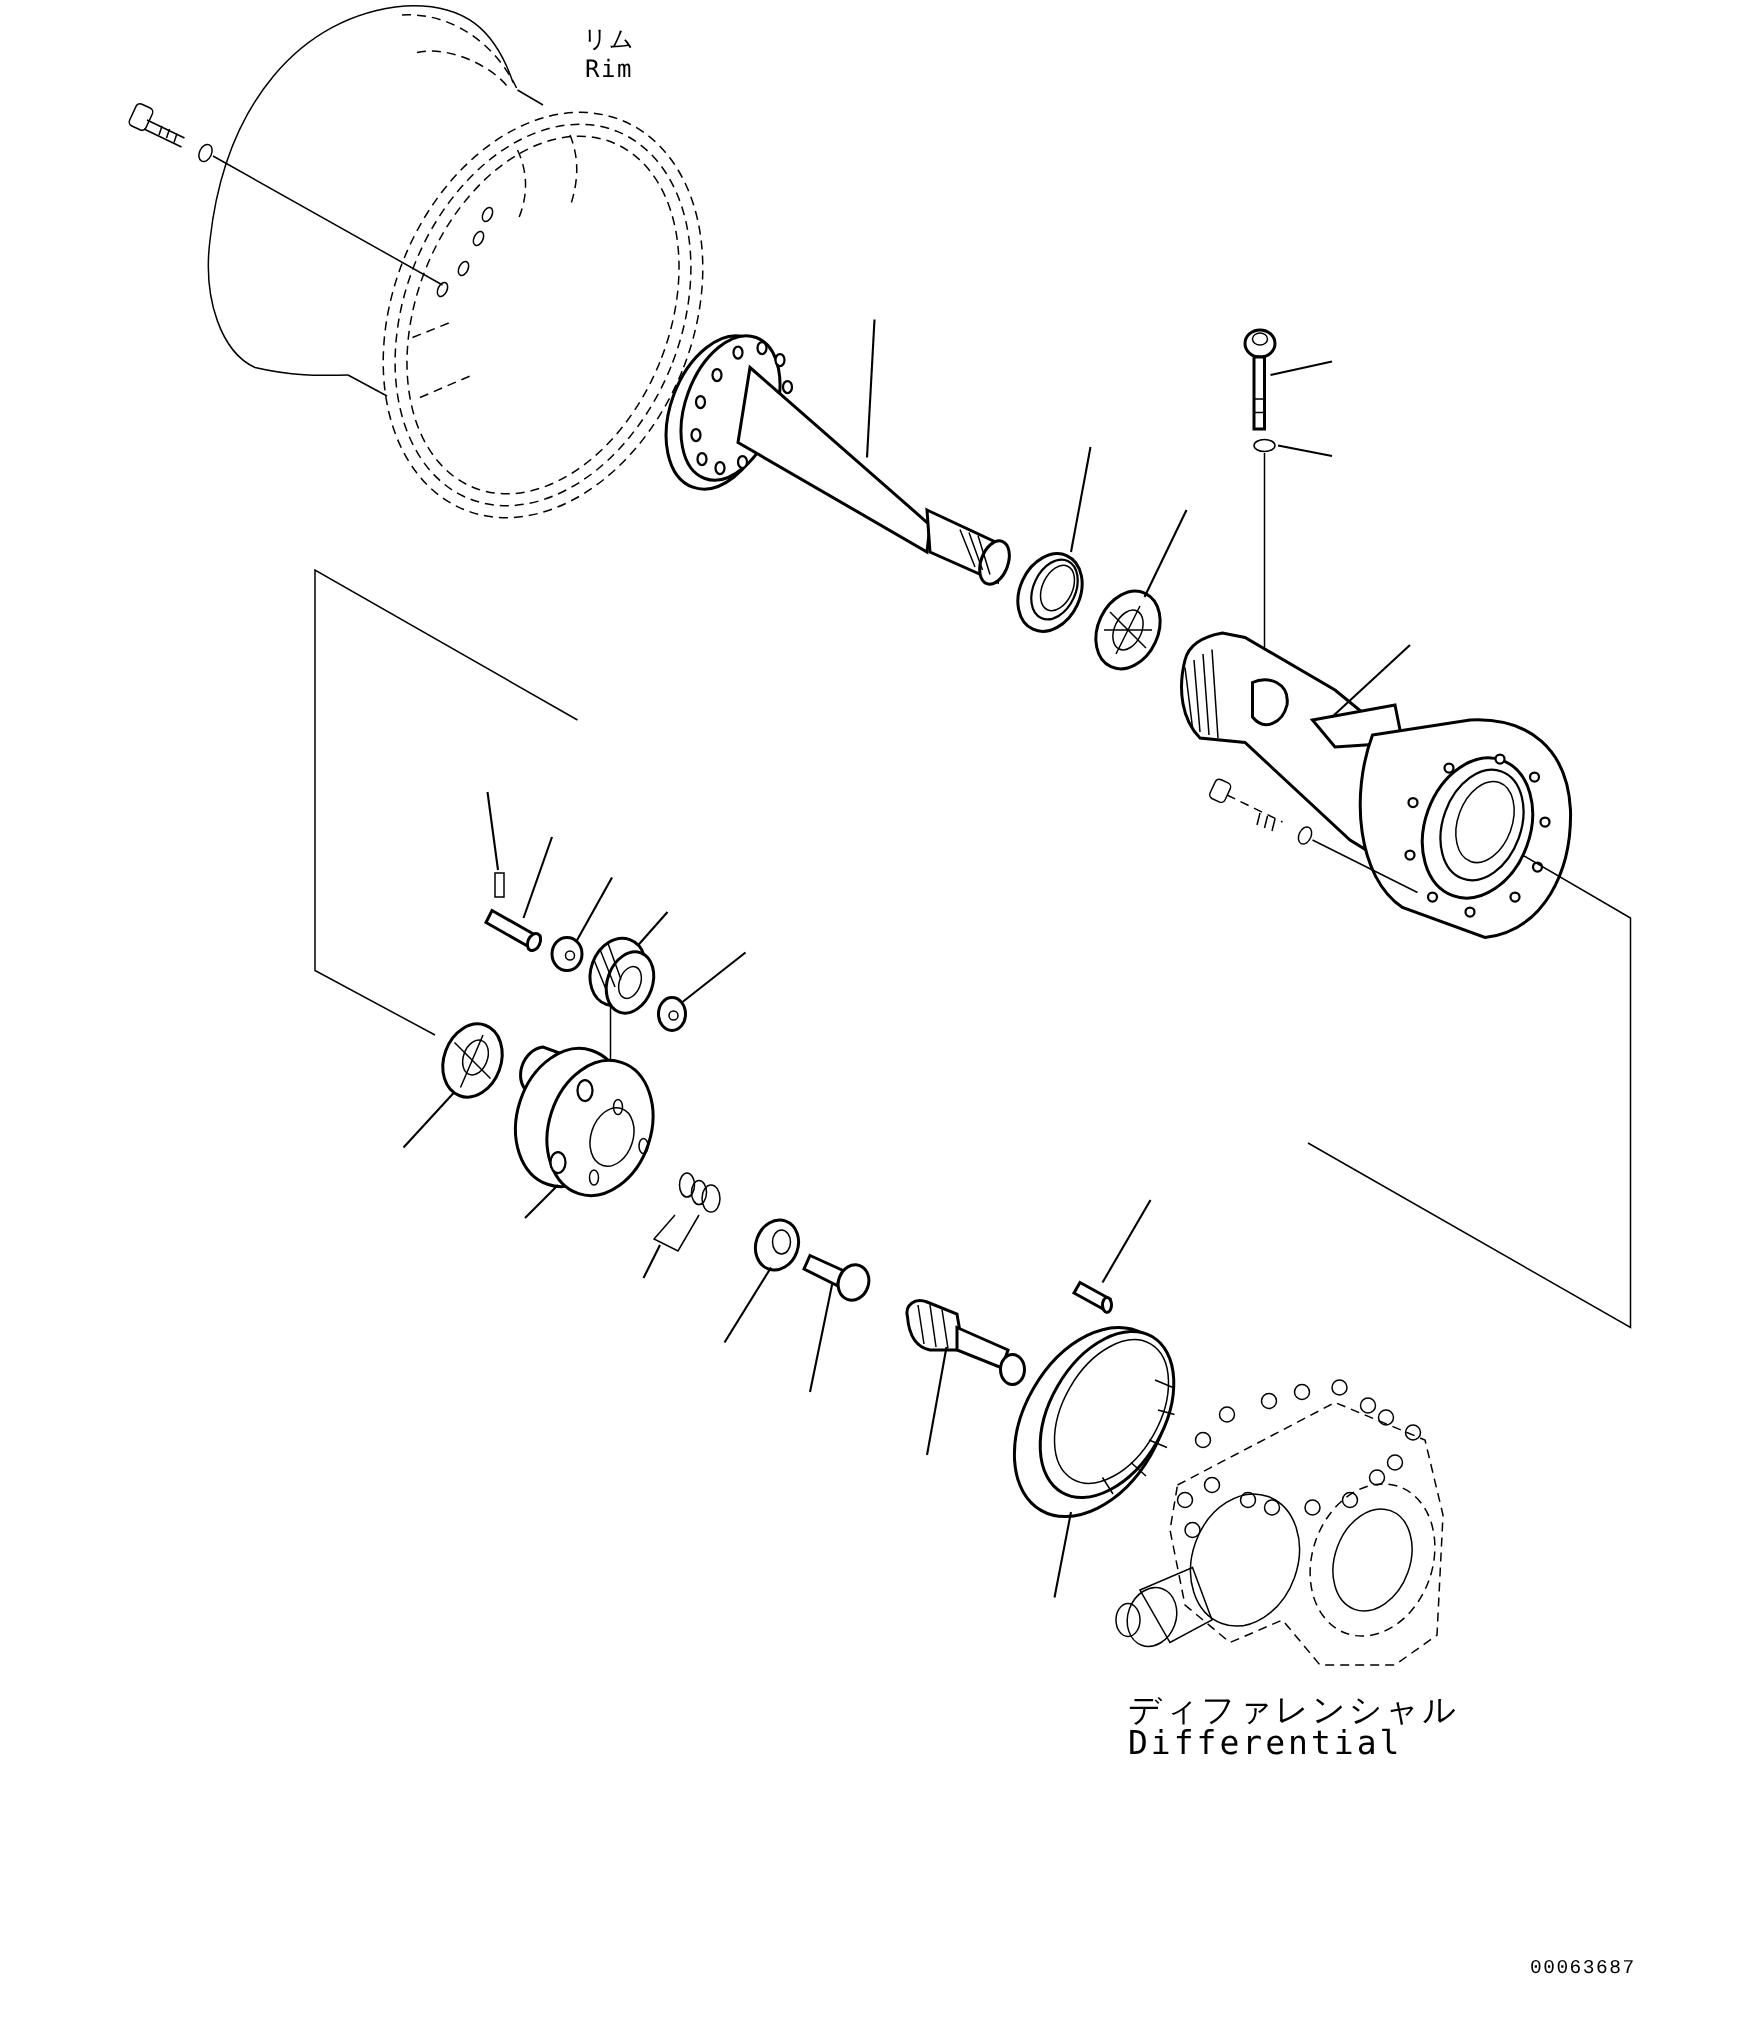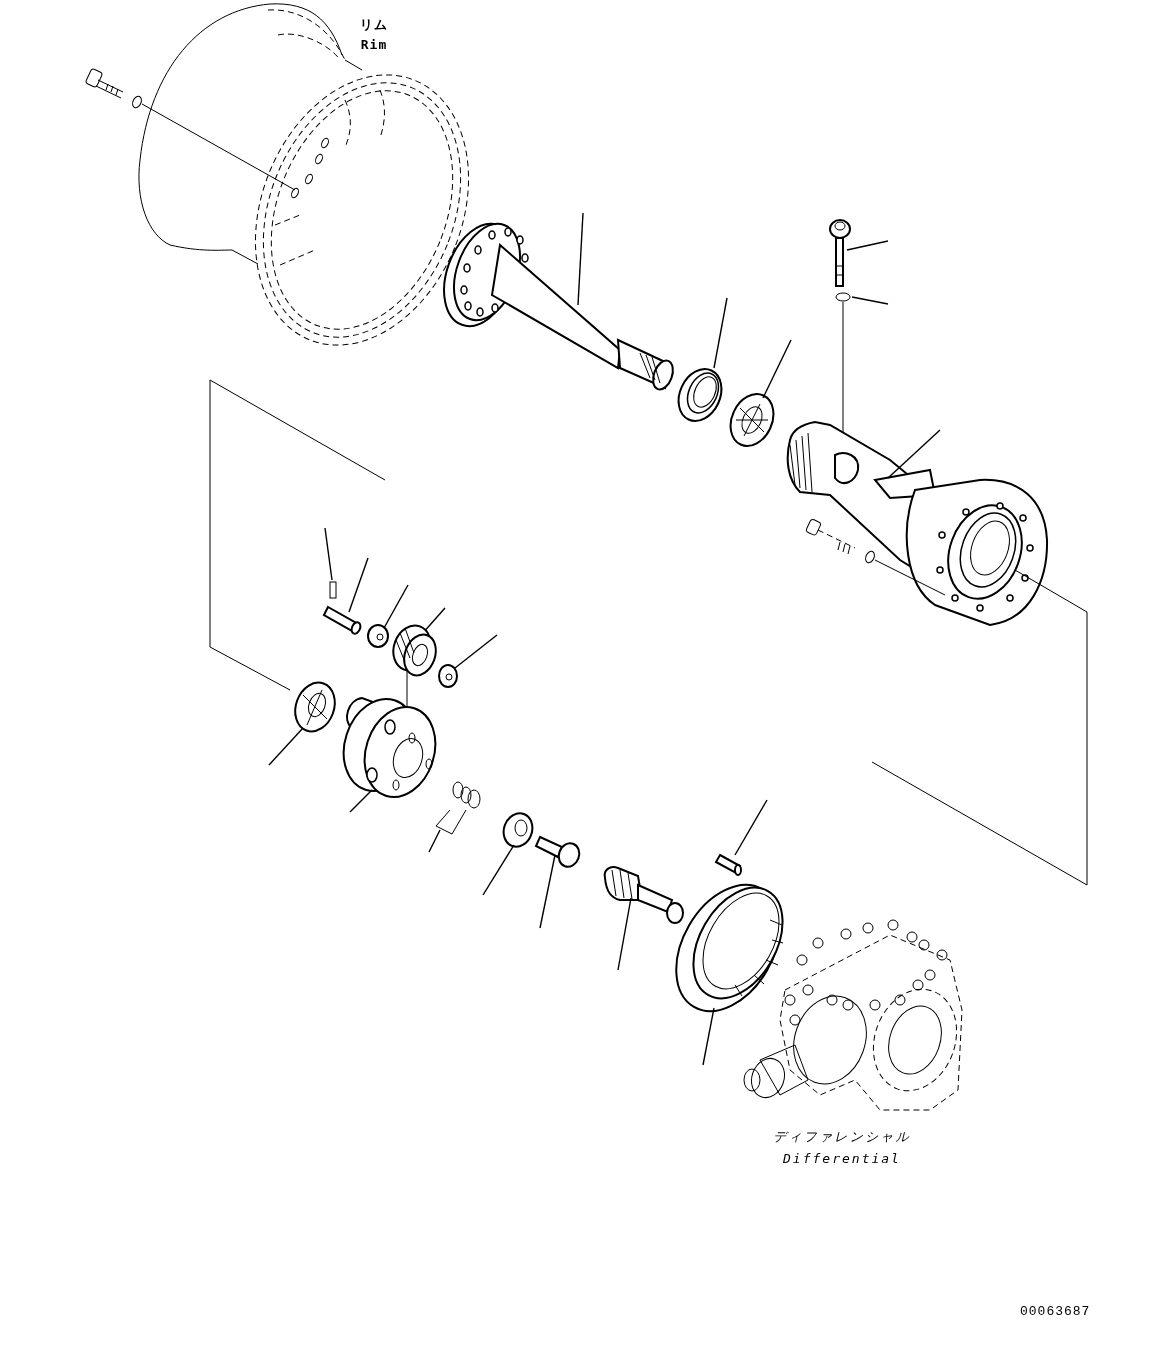--- a/index.html
+++ b/index.html
@@ -1,21 +1,21 @@
 <!DOCTYPE html>
 <html><head>
   <meta charset="utf-8">
   <style>
     html, body { margin: 0; padding: 0; background: #ffffff; }
     body { width: 1163px; height: 1351px; position: relative; overflow: hidden; font-family: "DejaVu Sans Mono", monospace; }
     #diagram { position: absolute; left: 0; top: 0; width: 1163px; height: 1351px; }
     .lbl { position: absolute; color: #000; font-family: "DejaVu Sans Mono", monospace; line-height: 1; white-space: nowrap; text-align: center; }
-    .rim-label { left: 352px; top: 18px; width: 44px; font-size: 13px; letter-spacing: 1px; font-weight: bold; }
+    .rim-label { left: 384px; top: 18px; width: 44px; font-size: 16px; letter-spacing: 1px; }
     .rim-label span { display: block; height: 20px; }
-    .diff-label { left: 752px; top: 1130px; width: 180px; font-size: 13px; letter-spacing: 2px; font-style: italic; }
+    .diff-label { left: 752px; top: 1130px; width: 180px; font-size: 22px; letter-spacing: 2px; }
     .diff-label span { display: block; height: 22px; }
     .drawing-no { left: 1020px; top: 1305px; font-size: 13px; letter-spacing: 1px; font-family: Liberation Mono, monospace; }
     svg .thin { stroke: #000; stroke-width: 1; fill: none; }
     svg .thick { stroke: #000; stroke-width: 2; fill: #fff; }
     svg .med { stroke: #000; stroke-width: 1.5; fill: #fff; }
     svg .dash { stroke: #000; stroke-width: 1; fill: none; stroke-dasharray: 6 4; }
     svg .lead { stroke: #000; stroke-width: 1.4; fill: none; }
   </style>
 </head>
 <body>

